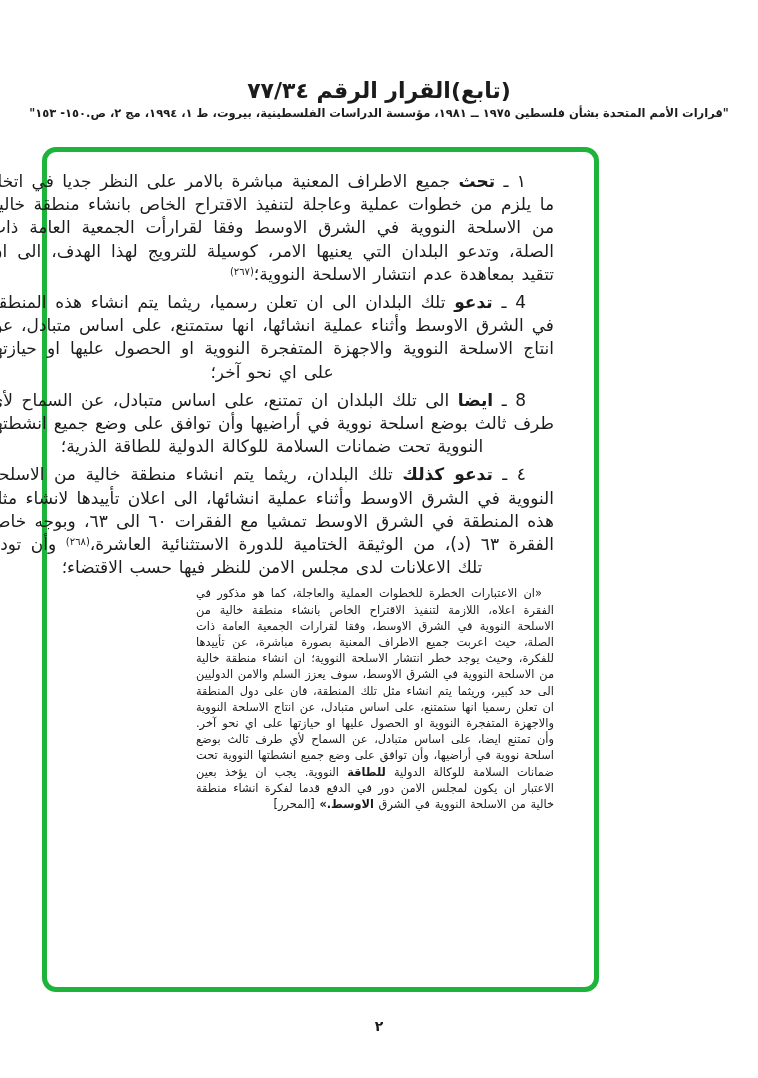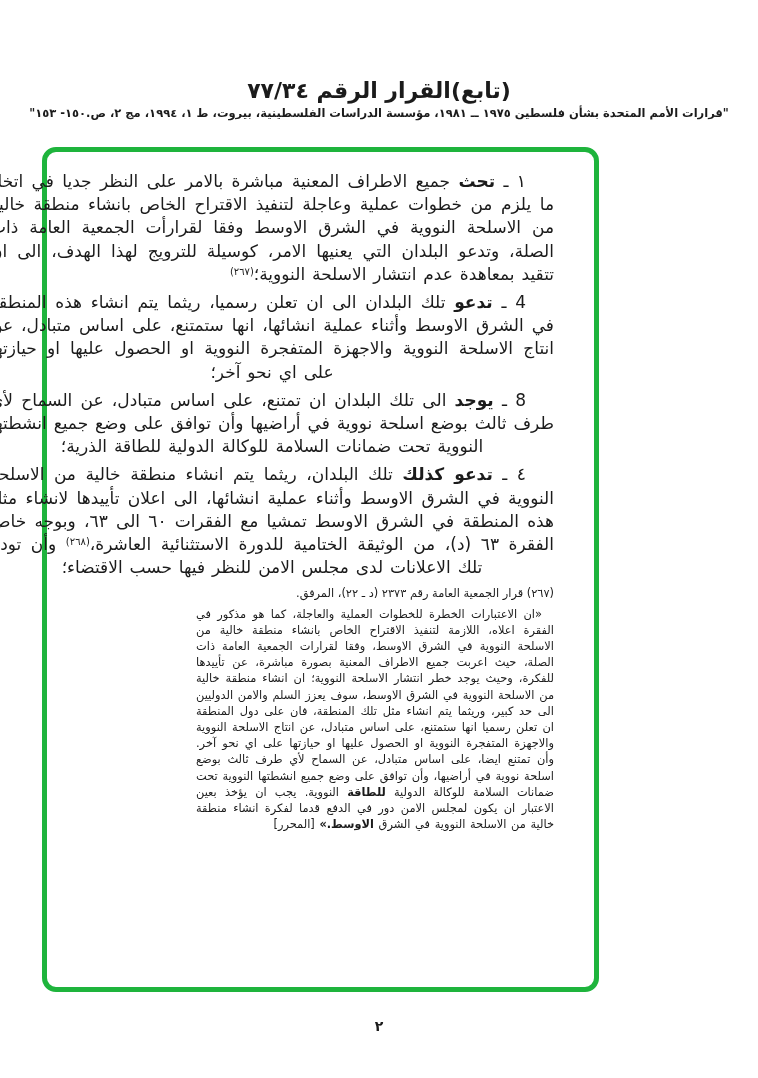--- a/index.html
+++ b/index.html
@@ -52,29 +52,28 @@
 <div class="hdr-citation">"قرارات الأمم المتحدة بشأن فلسطين ١٩٧٥ ــ ١٩٨١، مؤسسة الدراسات الفلسطينية، بيروت، ط ١، ١٩٩٤، مج ٢، ص.١٥٠- ١٥٣"</div>
 
 <div class="doc-box">
 
   <div class="main-col">
 
     <div class="para"><span>١ ـ </span><span class="lead">تحث</span><span> جميع الاطراف المعنية مباشرة بالامر على النظر جديا في اتخاذ ما يلزم من خطوات عملية وعاجلة لتنفيذ الاقتراح الخاص بانشاء منطقة خالية من الاسلحة النووية في الشرق الاوسط وفقا لقرارأت الجمعية العامة ذات الصلة، وتدعو البلدان التي يعنيها الامر، كوسيلة للترويج لهذا الهدف، الى ان تتقيد بمعاهدة عدم انتشار الاسلحة النووية؛</span><sup class="fnref">(٢٦٧)</sup><span></span></div>
 
     <div class="para center-last"><span>4 ـ </span><span class="lead">تدعو</span><span> تلك البلدان الى ان تعلن رسميا، ريثما يتم انشاء هذه المنطقة في الشرق الاوسط وأثناء عملية انشائها، انها ستمتنع، على اساس متبادل، عن انتاج الاسلحة النووية والاجهزة المتفجرة النووية او الحصول عليها او حيازتها على اي نحو آخر؛</span></div>
 
-    <div class="para center-last"><span>8 ـ </span><span class="lead">يوجد</span><span> الى تلك البلدان ان تمتنع، على اساس متبادل، عن السماح لأي طرف ثالث بوضع اسلحة نووية في أراضيها وأن توافق على وضع جميع انشطتها النووية تحت ضمانات السلامة للوكالة الدولية للطاقة الذرية؛</span></div>
+    <div class="para center-last"><span>8 ـ </span><span class="lead">ايضا</span><span> الى تلك البلدان ان تمتنع، على اساس متبادل، عن السماح لأي طرف ثالث بوضع اسلحة نووية في أراضيها وأن توافق على وضع جميع انشطتها النووية تحت ضمانات السلامة للوكالة الدولية للطاقة الذرية؛</span></div>
 
     <div class="para center-last"><span>٤ ـ </span><span class="lead">تدعو كذلك</span><span> تلك البلدان، ريثما يتم انشاء منطقة خالية من الاسلحة النووية في الشرق الاوسط وأثناء عملية انشائها، الى اعلان تأييدها لانشاء مثل هذه المنطقة في الشرق الاوسط تمشيا مع الفقرات ٦٠ الى ٦٣، وبوجه خاص الفقرة ٦٣ (د)، من الوثيقة الختامية للدورة الاستثنائية العاشرة،</span><sup class="fnref">(٢٦٨)</sup><span> وأن تودع تلك الاعلانات لدى مجلس الامن للنظر فيها حسب الاقتضاء؛</span></div>
 
   </div>
 
   <div class="notes-col">
 
-    <div class="fn"><span>(٢٦٧)</span> <span>قرار الجمعية العامة رقم ٢٣٧٣ (د ـ ٢٢)، المرفق.</span></div>
 
 
     <div class="quote"><span>«ان الاعتبارات الخطرة للخطوات العملية والعاجلة، كما هو مذكور في الفقرة اعلاه، اللازمة لتنفيذ الاقتراح الخاص بانشاء منطقة خالية من الاسلحة النووية في الشرق الاوسط، وفقا لقرارات الجمعية العامة ذات الصلة، حيث اعربت جميع الاطراف المعنية بصورة مباشرة، عن تأييدها للفكرة، وحيث يوجد خطر انتشار الاسلحة النووية؛ ان انشاء منطقة خالية من الاسلحة النووية في الشرق الاوسط، سوف يعزز السلم والامن الدوليين الى حد كبير، وريثما يتم انشاء مثل تلك المنطقة، فان على دول المنطقة ان تعلن رسميا انها ستمتنع، على اساس متبادل، عن انتاج الاسلحة النووية والاجهزة المتفجرة النووية او الحصول عليها او حيازتها على اي نحو آخر. وأن تمتنع ايضا، على اساس متبادل، عن السماح لأي طرف ثالث بوضع اسلحة نووية في أراضيها، وأن توافق على وضع جميع انشطتها النووية تحت ضمانات السلامة للوكالة الدولية </span><span class="b">للطاقة</span><span> النووية. يجب ان يؤخذ بعين الاعتبار ان يكون لمجلس الامن دور في الدفع قدما لفكرة انشاء منطقة خالية من الاسلحة النووية في الشرق </span><span class="b">الاوسط.»</span><span> [المحرر]</span></div>
 
   </div>
 
 </div>
 
 <div class="page-num">٢</div>
 

